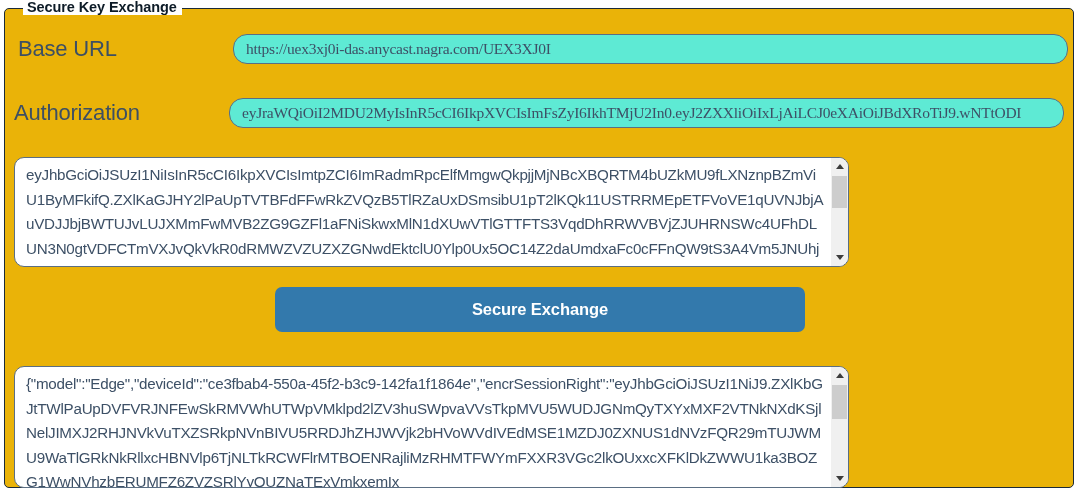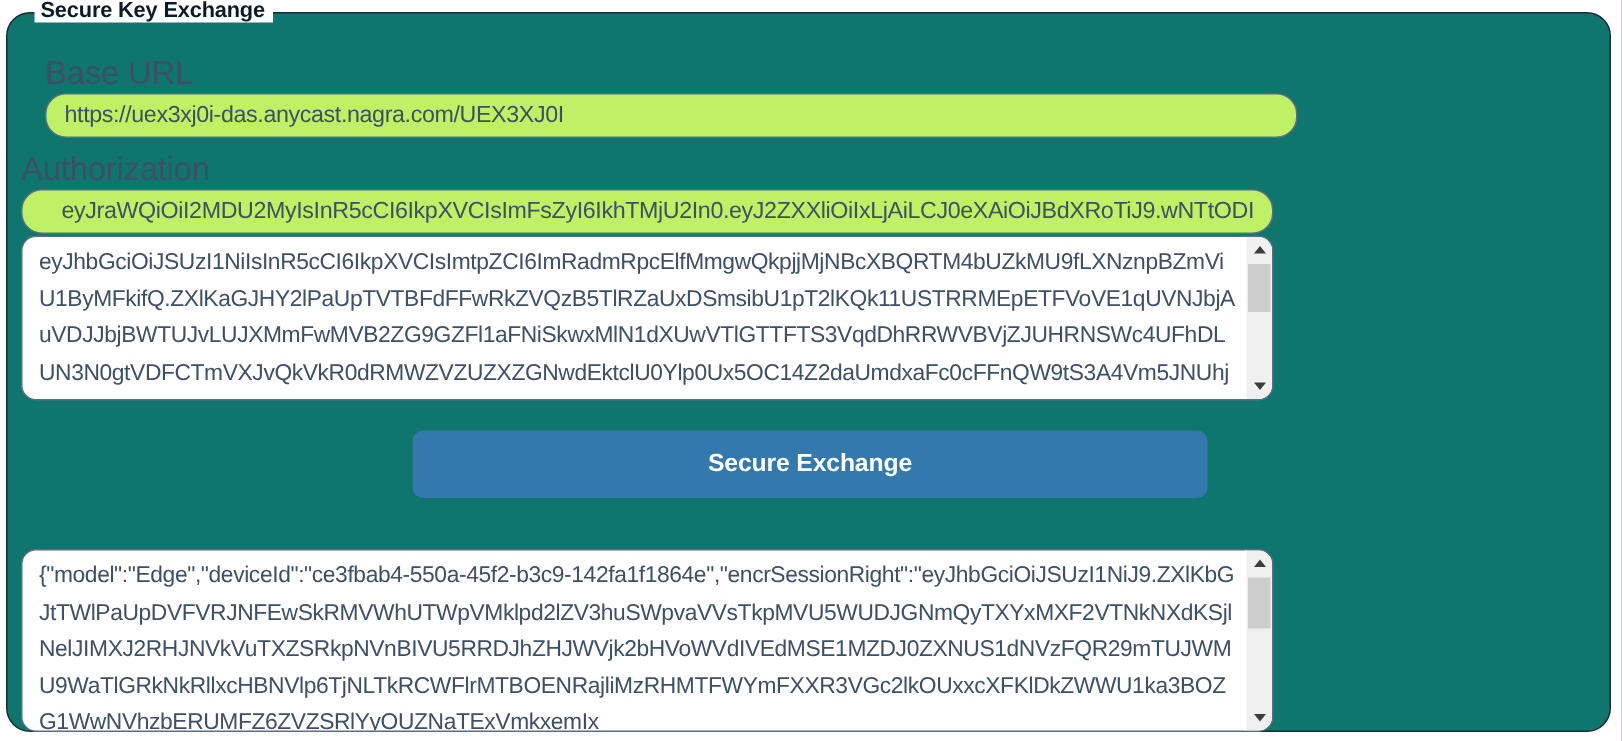--- a/index.html
+++ b/index.html
@@ -23,22 +23,22 @@
 
   
   .groupbox {
     position: absolute;
     left: 4px;
     top: 8px;
     width: 1070px;
     height: 480px;
     box-sizing: border-box;
     border: 1.5px solid #1b2a38;
-    border-radius: 16px;
-    background: #0f766e;
+    border-radius: 5px;
+    background: #eab308;
   }
   .groupbox-legend {
     position: absolute;
     left: 18px;
     top: -10px;
     background: #ffffff;
     padding: 0 5px 0 4px;
     font-size: 14.5px;
     font-weight: bold;
     color: #0d1b27;
@@ -59,23 +59,23 @@
     font-weight: 400;
     white-space: nowrap;
     letter-spacing: -0.2px;
   }
 
   
   .text-input {
     box-sizing: border-box;
     border: 1px solid #5a6e83;
     border-radius: 14px;
-    background: #bef264;
+    background: #5eead4;
     color: #3d5066;
-    font-family: Liberation Sans, sans-serif;
+    font-family: Liberation Serif, serif;
     font-size: 15.5px;
     line-height: 18px;
     padding: 5px 12px 6px 12px;
     white-space: nowrap;
     overflow: hidden;
     text-overflow: clip;
     letter-spacing: -0.25px;
   }
 
   
@@ -155,28 +155,28 @@
 </style>
 </head>
 <body>
 
 <div class="app-root">
 
   <div class="groupbox">
     <div class="groupbox-legend">Secure Key Exchange</div>
   </div>
 
-  <div class="field-row" style="top:34px; left:30px; width:1050px;flex-direction:column;">
+  <div class="field-row" style="top:34px; left:18px; width:1050px;">
     <div class="field-label" style="width:215px; padding-top:2px;">Base URL</div>
     <div class="text-input" style="width:835px; height:30px;" placeholder="https://">https://uex3xj0i-das.anycast.nagra.com/UEX3XJ0I</div>
   </div>
 
-  <div class="field-row" style="top:98px; left:14px; width:1050px;flex-direction:column;">
+  <div class="field-row" style="top:98px; left:14px; width:1050px;">
     <div class="field-label" style="width:215px; padding-top:2px;">Authorization</div>
-    <div class="text-input" style="width:835px; height:30px;text-align:right;" placeholder="Bearer token">eyJraWQiOiI2MDU2MyIsInR5cCI6IkpXVCIsImFsZyI6IkhTMjU2In0.eyJ2ZXXliOiIxLjAiLCJ0eXAiOiJBdXRoTiJ9.wNTtODI</div>
+    <div class="text-input" style="width:835px; height:30px;" placeholder="Bearer token">eyJraWQiOiI2MDU2MyIsInR5cCI6IkpXVCIsImFsZyI6IkhTMjU2In0.eyJ2ZXXliOiIxLjAiLCJ0eXAiOiJBdXRoTiJ9.wNTtODI</div>
   </div>
 
   <div class="field-row" style="top:157px; left:14px; width:1050px;">
     <div class="text-area-wrap" style="width:835px; height:110px;">
       <div class="text-area-body">eyJhbGciOiJSUzI1NiIsInR5cCI6IkpXVCIsImtpZCI6ImRadmRpcElfMmgwQkpjjMjNBcXBQRTM4bUZkMU9fLXNznpBZmViU1ByMFkifQ.ZXlKaGJHY2lPaUpTVTBFdFFwRkZVQzB5TlRZaUxDSmsibU1pT2lKQk11USTRRMEpETFVoVE1qUVNJbjAuVDJJbjBWTUJvLUJXMmFwMVB2ZG9GZFl1aFNiSkwxMlN1dXUwVTlGTTFTS3VqdDhRRWVBVjZJUHRNSWc4UFhDLUN3N0gtVDFCTmVXJvQkVkR0dRMWZVZUZXZGNwdEktclU0Ylp0Ux5OC14Z2daUmdxaFc0cFFnQW9tS3A4Vm5JNUhjc1VjS3lZRk9RbGRIc2Rvbmt4XzBoNmZiNUhzcnp4UkdT
 VXNWpMaUNNNGtMWjVKNUh2Y3RRkhiNk9KNmtYNzNmWmVGcWNwQnNFd1VvQ2RpaEJLSk1hNE</div>
       <div class="scrollbar">
         <div class="sb-arrow up">
             <i></i>
           </div>

